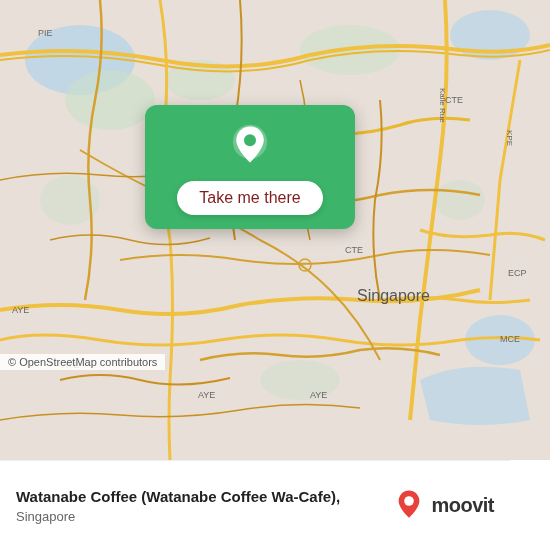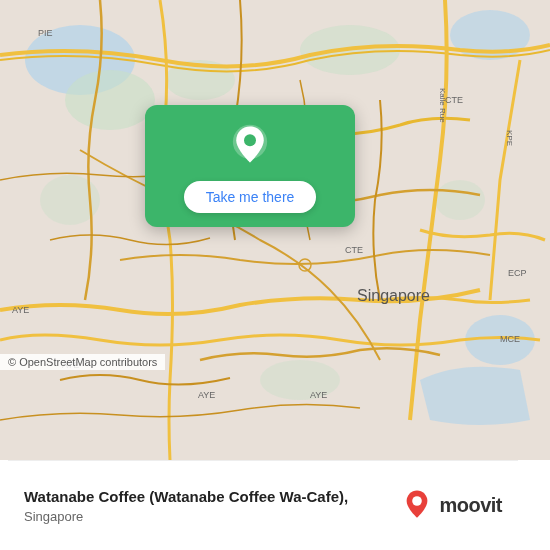--- a/index.html
+++ b/index.html
@@ -44,25 +44,25 @@
     }
 
     .location-pin-icon {
       width: 48px;
       height: 48px;
       margin-bottom: 10px;
     }
 
     .take-me-there-btn {
       background: white;
-      color: #3b82f6;
+      color: #7f1d1d;
       border: none;
       border-radius: 20px;
       padding: 8px 22px;
-      font-size: 14px;
+      font-size: 16px;
       font-weight: 500;
       cursor: pointer;
       white-space: nowrap;
       box-shadow: 0 2px 6px rgba(0,0,0,0.15);
     }
 
     
     .attribution-bar {
       position: absolute;
       bottom: 90px;
@@ -78,21 +78,21 @@
     .bottom-bar {
       width: 510px;
       height: 90px;
       background: white;
       display: flex;
       align-items: center;
       padding: 0 16px;
       border-top: 1px solid #eee;
       position: absolute;
       bottom: 0;
-      left: 8px;
+      left: 0;
     }
 
     .bottom-bar-text {
       flex: 1;
     }
 
     .place-name {
       font-size: 15px;
       font-weight: 600;
       color: #222;

